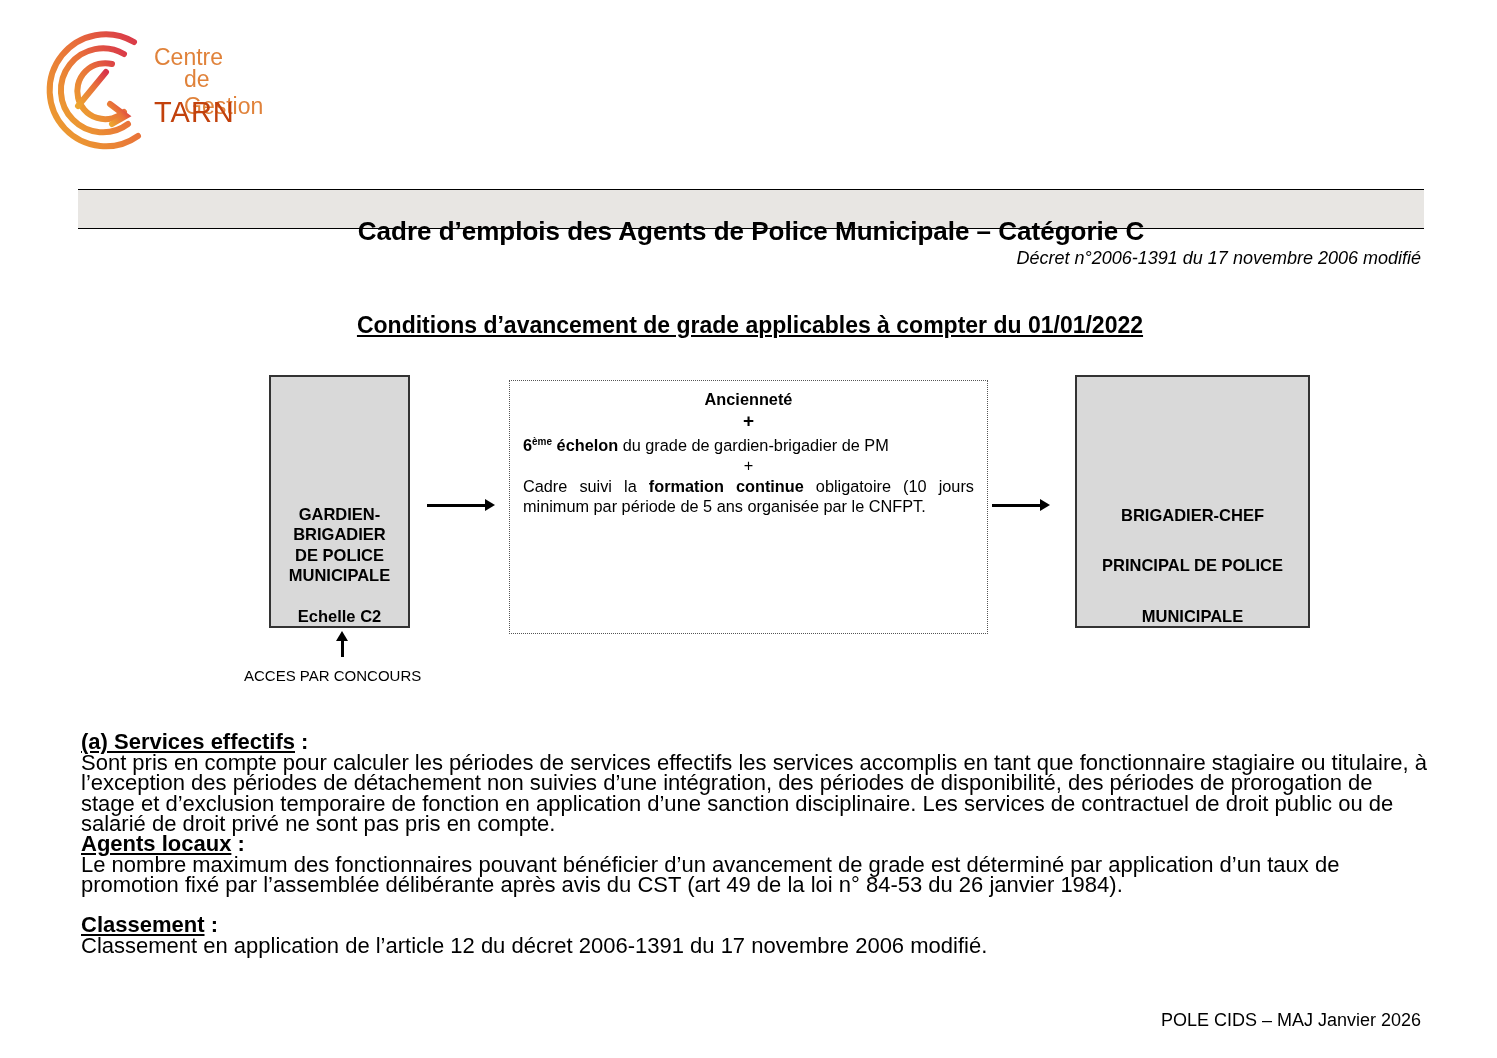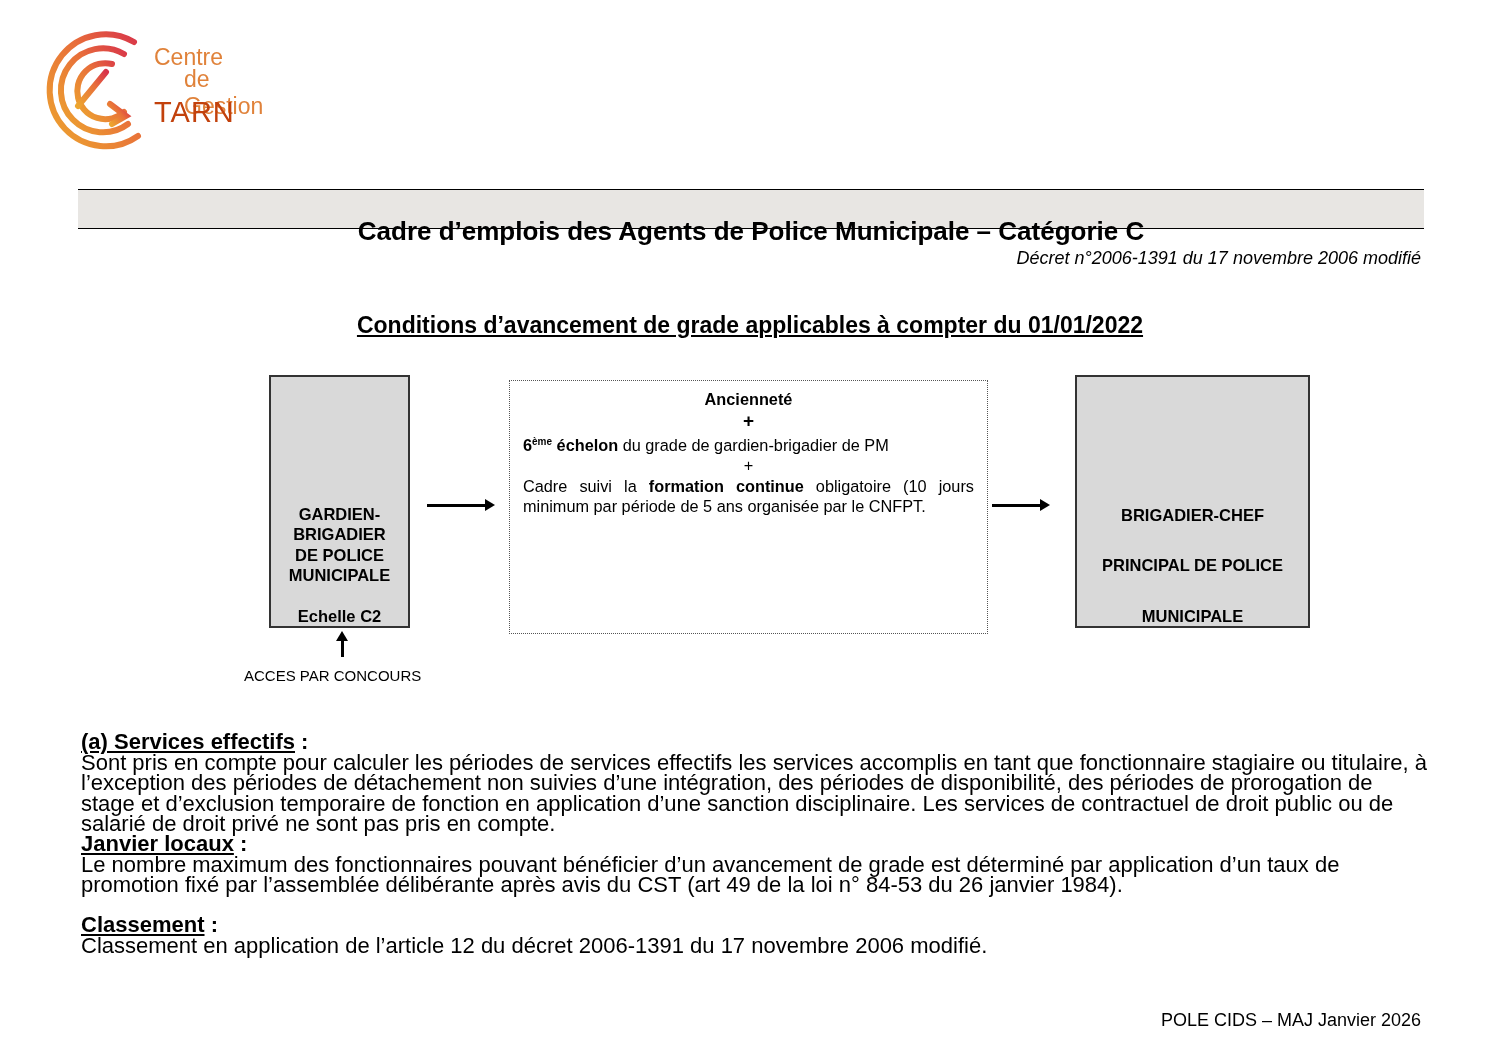--- a/index.html
+++ b/index.html
@@ -112,21 +112,21 @@
 </div>
 
 <div id="arrow-up" class="abs"></div>
 <div id="access" class="abs">ACCES PAR CONCOURS</div>
 
 <div id="note-a" class="abs note">
   <div class="h"><u>(a) Services effectifs</u><span> :</span></div>
   <div>Sont pris en compte pour calculer les périodes de services effectifs les services accomplis en tant que fonctionnaire stagiaire ou titulaire, à l’exception des périodes de détachement non suivies d’une intégration, des périodes de disponibilité, des périodes de prorogation de stage et d’exclusion temporaire de fonction en application d’une sanction disciplinaire. Les services de contractuel de droit public ou de salarié de droit privé ne sont pas pris en compte.</div>
 </div>
 <div id="note-b" class="abs note">
-  <div class="h"><u>Janvier locaux</u><span> :</span></div>
+  <div class="h"><u>Agents locaux</u><span> :</span></div>
   <div>Le nombre maximum des fonctionnaires pouvant bénéficier d’un avancement de grade est déterminé par application d’un taux de promotion fixé par l’assemblée délibérante après avis du CST (art 49 de la loi n° 84-53 du 26 janvier 1984).</div>
 </div>
 <div id="note-c" class="abs note">
   <div class="h"><u>Classement</u><span> :</span></div>
   <div>Classement en application de l’article 12 du décret 2006-1391 du 17 novembre 2006 modifié.</div>
 </div>
 
 <div id="footer" class="abs">POLE CIDS – MAJ Janvier 2026</div>
 
 </body></html>

